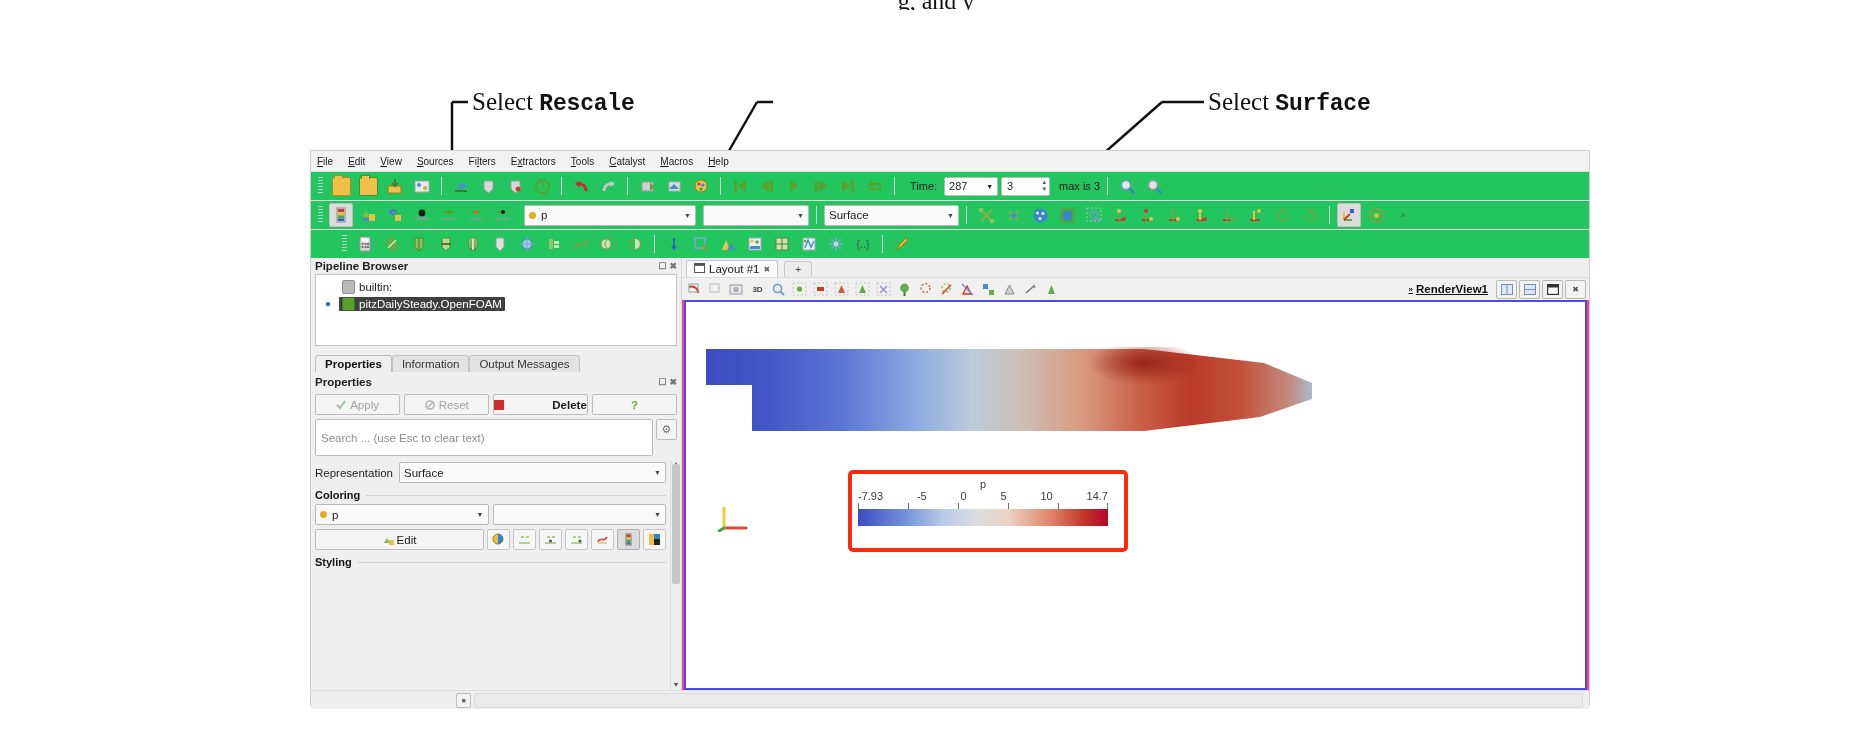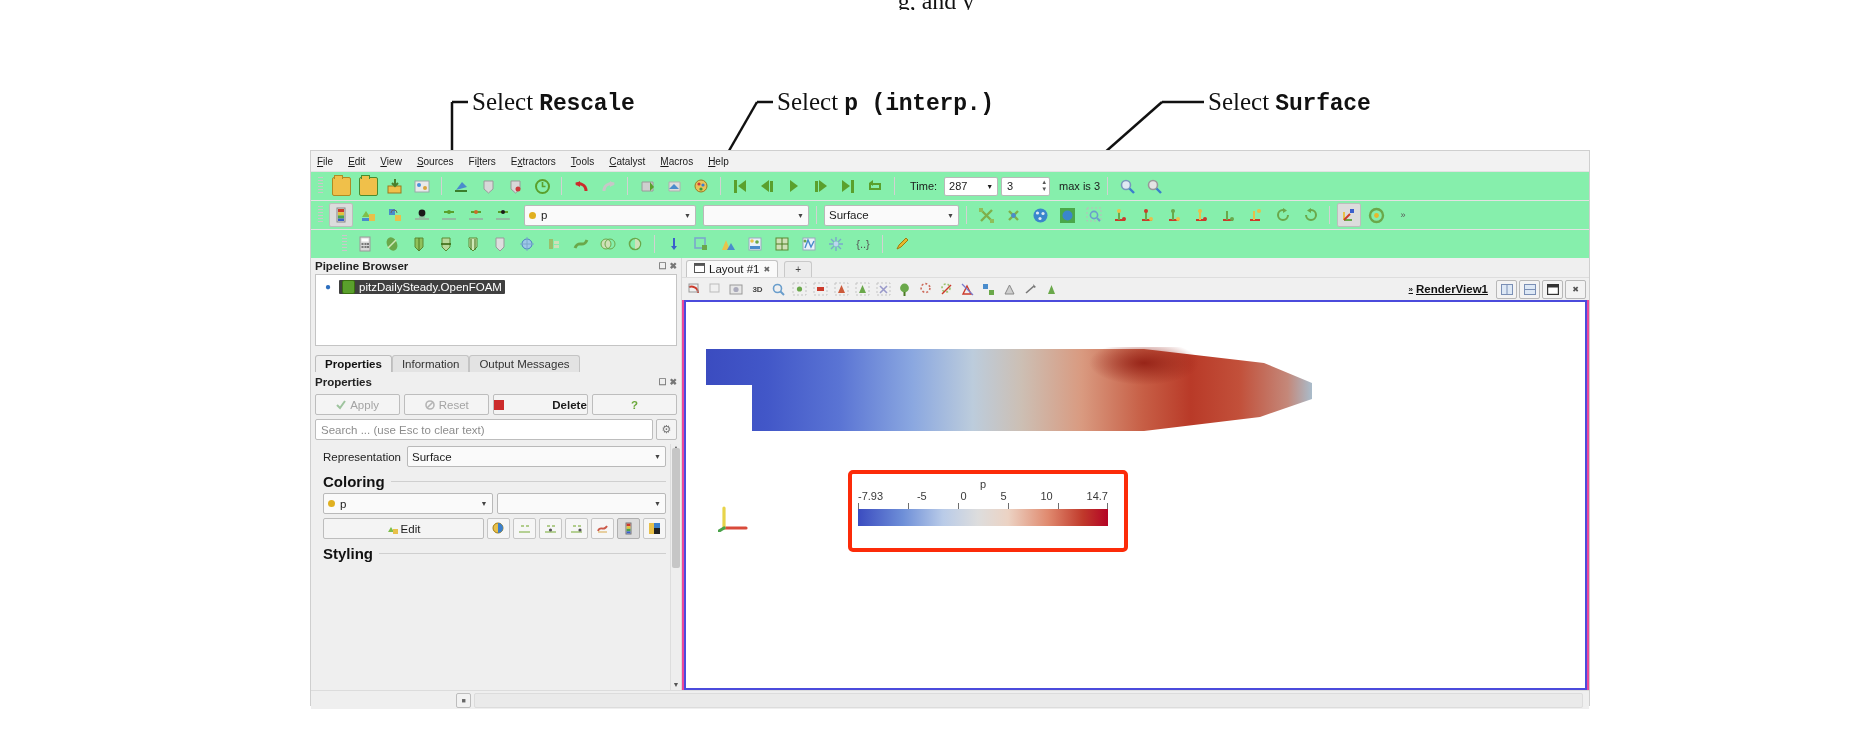--- a/index.html
+++ b/index.html
@@ -29,21 +29,21 @@
     background:#efefef;border:1px solid #cfcfcf;box-sizing:border-box;
     font-size:11.5px;color:#1b1b1b;
   }
 
   
   .menubar{display:flex;align-items:center;height:20px;padding:0 6px;background:#f2f2f2;gap:15px;}
   .menu-item{font-size:10px;color:#1a1a1a;cursor:default;}
   .menu-item u{text-decoration:underline;}
 
   
-  .toolbar{display:flex;align-items:center;height:28px;background:#86efac;border-top:1px solid #e2e2e2;padding:0 4px;gap:3px;}
+  .toolbar{display:flex;align-items:center;height:28px;background:#22c55e;border-top:1px solid #e2e2e2;padding:0 4px;gap:3px;}
   .grip{width:5px;height:18px;margin:0 3px;
     background:repeating-linear-gradient(to bottom,#c9c9c9 0 1px,transparent 1px 3px);}
   .tbtn{width:22px;height:22px;display:flex;align-items:center;justify-content:center;border:1px solid transparent;border-radius:2px;}
   .tbtn.on{background:#dcdcdc;border-color:#bdbdbd;}
   .sep{width:1px;height:18px;background:#d2d2d2;margin:0 4px;}
 
   
   .ic{width:17px;height:17px;position:relative;display:inline-block;}
   .ic.folder{background:#f0c04a;border:1px solid #b08b23;border-radius:2px;}
   .ic.folder:after{content:"";position:absolute;left:1px;top:-3px;width:7px;height:3px;background:#f0c04a;border:1px solid #b08b23;border-bottom:none;border-radius:1px 1px 0 0;}
@@ -81,26 +81,26 @@
   .tab{padding:2px 9px;font-size:11.5px;border:1px solid #c4c4c4;border-bottom:none;background:#e3e3e3;border-radius:3px 3px 0 0;color:#333;}
   .tab.active{background:#efefef;font-weight:bold;border-color:#bdbdbd;color:#111;}
 
   .btnrow{display:flex;gap:4px;padding:4px;}
   .btn{flex:1;height:19px;background:#f4f4f4;border:1px solid #bdbdbd;border-radius:2px;display:flex;align-items:center;justify-content:center;gap:4px;font-size:11.5px;}
   .btn.dis{color:#a4a4a4;text-align:center;}
   .btn.help{color:#6ba83a;font-weight:bold;}
   .mini{width:10px;height:10px;display:inline-block;}
 
   .searchrow{display:flex;gap:3px;padding:0 4px 4px 4px;}
-  .search{flex:1;height:19px;background:#fff;border:1px solid #bdbdbd;border-radius:2px;display:flex;align-items:center;padding:0 5px;color:#8d8d8d;font-size:11.5px;}
+  .search{flex:1;height:19px;background:#fff;border:1px solid #bdbdbd;border-radius:2px;display:flex;align-items:center;padding:8px 5px;color:#8d8d8d;font-size:11.5px;}
   .gear{width:19px;height:19px;border:1px solid #bdbdbd;border-radius:2px;background:#f4f4f4;display:flex;align-items:center;justify-content:center;font-size:11px;color:#777;}
 
   .proprow{display:flex;align-items:center;gap:6px;padding:2px 4px;}
   .proplabel{font-size:11.5px;color:#222;}
-  .section{font-weight:bold;font-size:15px;padding:4px 4px 1px 4px;display:flex;align-items:center;gap:6px;color:#111;}
+  .section{font-weight:bold;font-size:11px;padding:4px 4px 1px 4px;display:flex;align-items:center;gap:6px;color:#111;}
   .section .rule{flex:1;height:1px;background:#cfcfcf;}
 
   .colorrow{display:flex;gap:4px;padding:2px 4px;}
   .editrow{display:flex;gap:3px;padding:2px 4px;align-items:center;}
   .sbtn{width:21px;height:19px;border:1px solid #c6c6c6;border-radius:2px;background:#f6f6f6;display:flex;align-items:center;justify-content:center;}
   .sbtn.on{background:#dcdcdc;border-color:#b0b0b0;}
 
   .vscroll{width:10px;background:#eee;border-left:1px solid #ddd;position:relative;}
   .vscroll .thumb{position:absolute;left:1px;right:1px;top:4px;height:120px;background:#c6c6c6;border-radius:2px;}
   .vscroll .up,.vscroll .dn{position:absolute;left:0;right:0;height:9px;font-size:7px;text-align:center;color:#555;}
@@ -138,23 +138,20 @@
 </style>
 </head>
 <body>
 
 <div class="stage">
 
   <div class="cutoff-top">g, and y</div>
 
   <div class="callout" style="left:472px;top:88px;">
     <span>Select </span><span class="mono">Rescale</span>
-  </div>
-  <div class="callout" style="left:777px;top:88px;">
-    <span>Select </span><span class="mono">p (interp.)</span>
   </div>
   <div class="callout" style="left:1208px;top:88px;">
     <span>Select </span><span class="mono">Surface</span>
   </div>
 
   <svg class="leaders">
     <path d="M452,102 L468,102" stroke="#111" stroke-width="2.5" fill="none"></path>
     <path d="M452,102 L452,240" stroke="#111" stroke-width="2.5" fill="none"></path>
     <path d="M757,102 L773,102" stroke="#111" stroke-width="2.5" fill="none"></path>
     <path d="M757,102 L676,243" stroke="#111" stroke-width="2.5" fill="none"></path>
@@ -640,20 +637,27 @@
         <div class="panel-title">
           <span>Pipeline Browser</span>
           <span class="pbtns">
             <span>☐</span>
             <span>✖</span>
           </span>
         </div>
 
         <div class="pipeline-box">
           <div class="pipe-row">
+            <span class="eye"></span>
+            <span class="node">
+              <span class="chip" style="background:#b9b9b9;border:1px solid #8e8e8e;"></span>
+              <span>builtin:</span>
+            </span>
+          </div>
+          <div class="pipe-row">
             <span class="eye">●</span>
             <span class="node sel">
               <span class="chip" style="background:#5aa02c;border:1px solid #3a7010;"></span>
               <span>pitzDailySteady.OpenFOAM</span>
             </span>
           </div>
         </div>
 
         <div class="tabs">
           <div class="tab active">Properties</div>
@@ -697,21 +701,21 @@
         </div>
 
         <div class="searchrow">
           <div class="search">
             <span>Search ... (use Esc to clear text)</span>
           </div>
           <div class="gear">⚙</div>
         </div>
 
         <div style="display:flex;flex:1;min-height:0;">
-          <div style="flex:1;display:flex;flex-direction:column;margin-left:8px;">
+          <div style="flex:1;display:flex;flex-direction:column;">
             <div class="proprow">
               <span class="proplabel">Representation</span>
               <div class="combo" style="flex:1;">
                 <span>Surface</span>
                 <span class="carat">▼</span>
               </div>
             </div>
 
             <div class="section">
               <span>Coloring</span>

